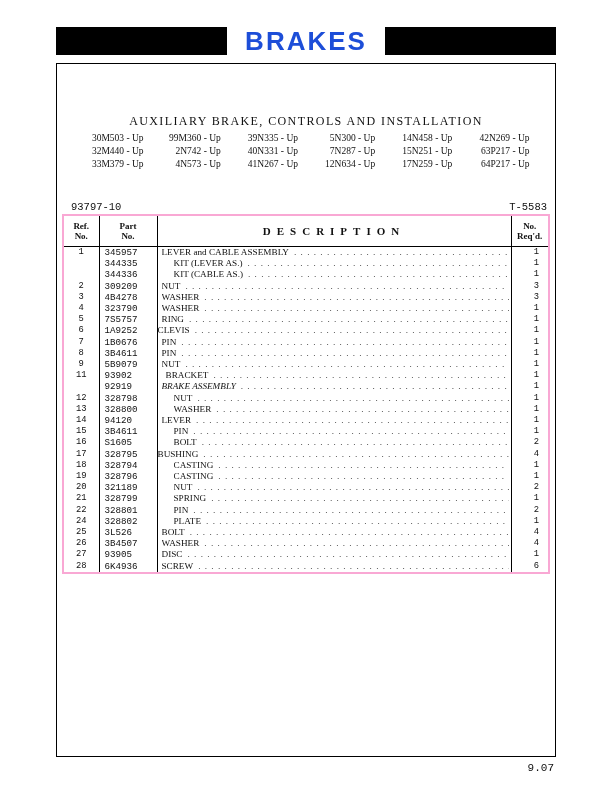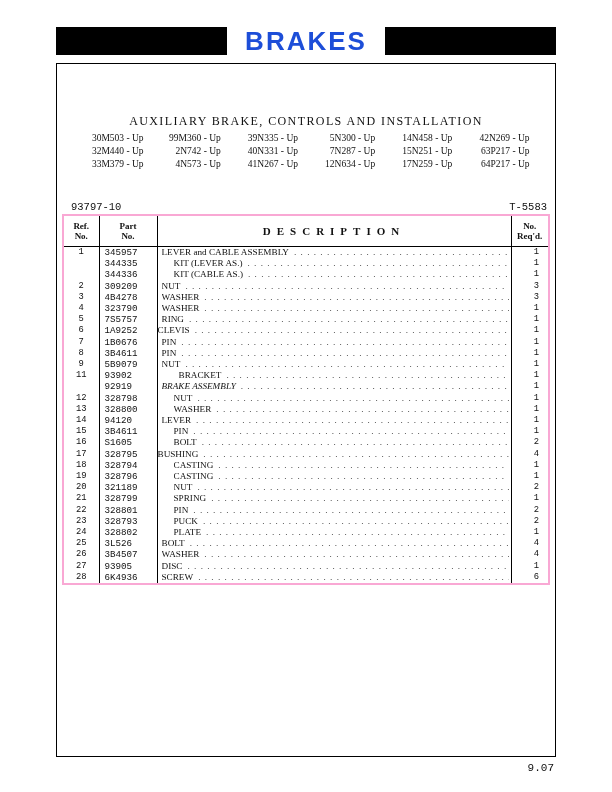--- a/index.html
+++ b/index.html
@@ -308,21 +308,21 @@
       <div class="desc-line">
         <span class="desc-text">NUT</span>
         <span class="leader"></span>
       </div>
     </td>
     <td class="cell-qty">1</td>
   </tr>
           <tr class="part-row">
     <td class="cell-ref">11</td>
     <td class="cell-part">93902</td>
-    <td class="cell-desc" style="padding-left: 21px;">
+    <td class="cell-desc" style="padding-left: 8px;">
       <div class="desc-line">
         <span class="desc-text">BRACKET</span>
         <span class="leader"></span>
       </div>
     </td>
     <td class="cell-qty">1</td>
   </tr>
           <tr class="part-row">
     <td class="cell-ref"></td>
     <td class="cell-part">92919</td>
@@ -449,31 +449,20 @@
     <td class="cell-part">328801</td>
     <td class="cell-desc" style="padding-left: 16px;">
       <div class="desc-line">
         <span class="desc-text">PIN</span>
         <span class="leader"></span>
       </div>
     </td>
     <td class="cell-qty">2</td>
   </tr>
           <tr class="part-row">
-    <td class="cell-ref">23</td>
-    <td class="cell-part">328793</td>
-    <td class="cell-desc" style="padding-left: 16px;">
-      <div class="desc-line">
-        <span class="desc-text">PUCK</span>
-        <span class="leader"></span>
-      </div>
-    </td>
-    <td class="cell-qty">2</td>
-  </tr>
-          <tr class="part-row">
     <td class="cell-ref">24</td>
     <td class="cell-part">328802</td>
     <td class="cell-desc" style="padding-left: 16px;">
       <div class="desc-line">
         <span class="desc-text">PLATE</span>
         <span class="leader"></span>
       </div>
     </td>
     <td class="cell-qty">1</td>
   </tr>

